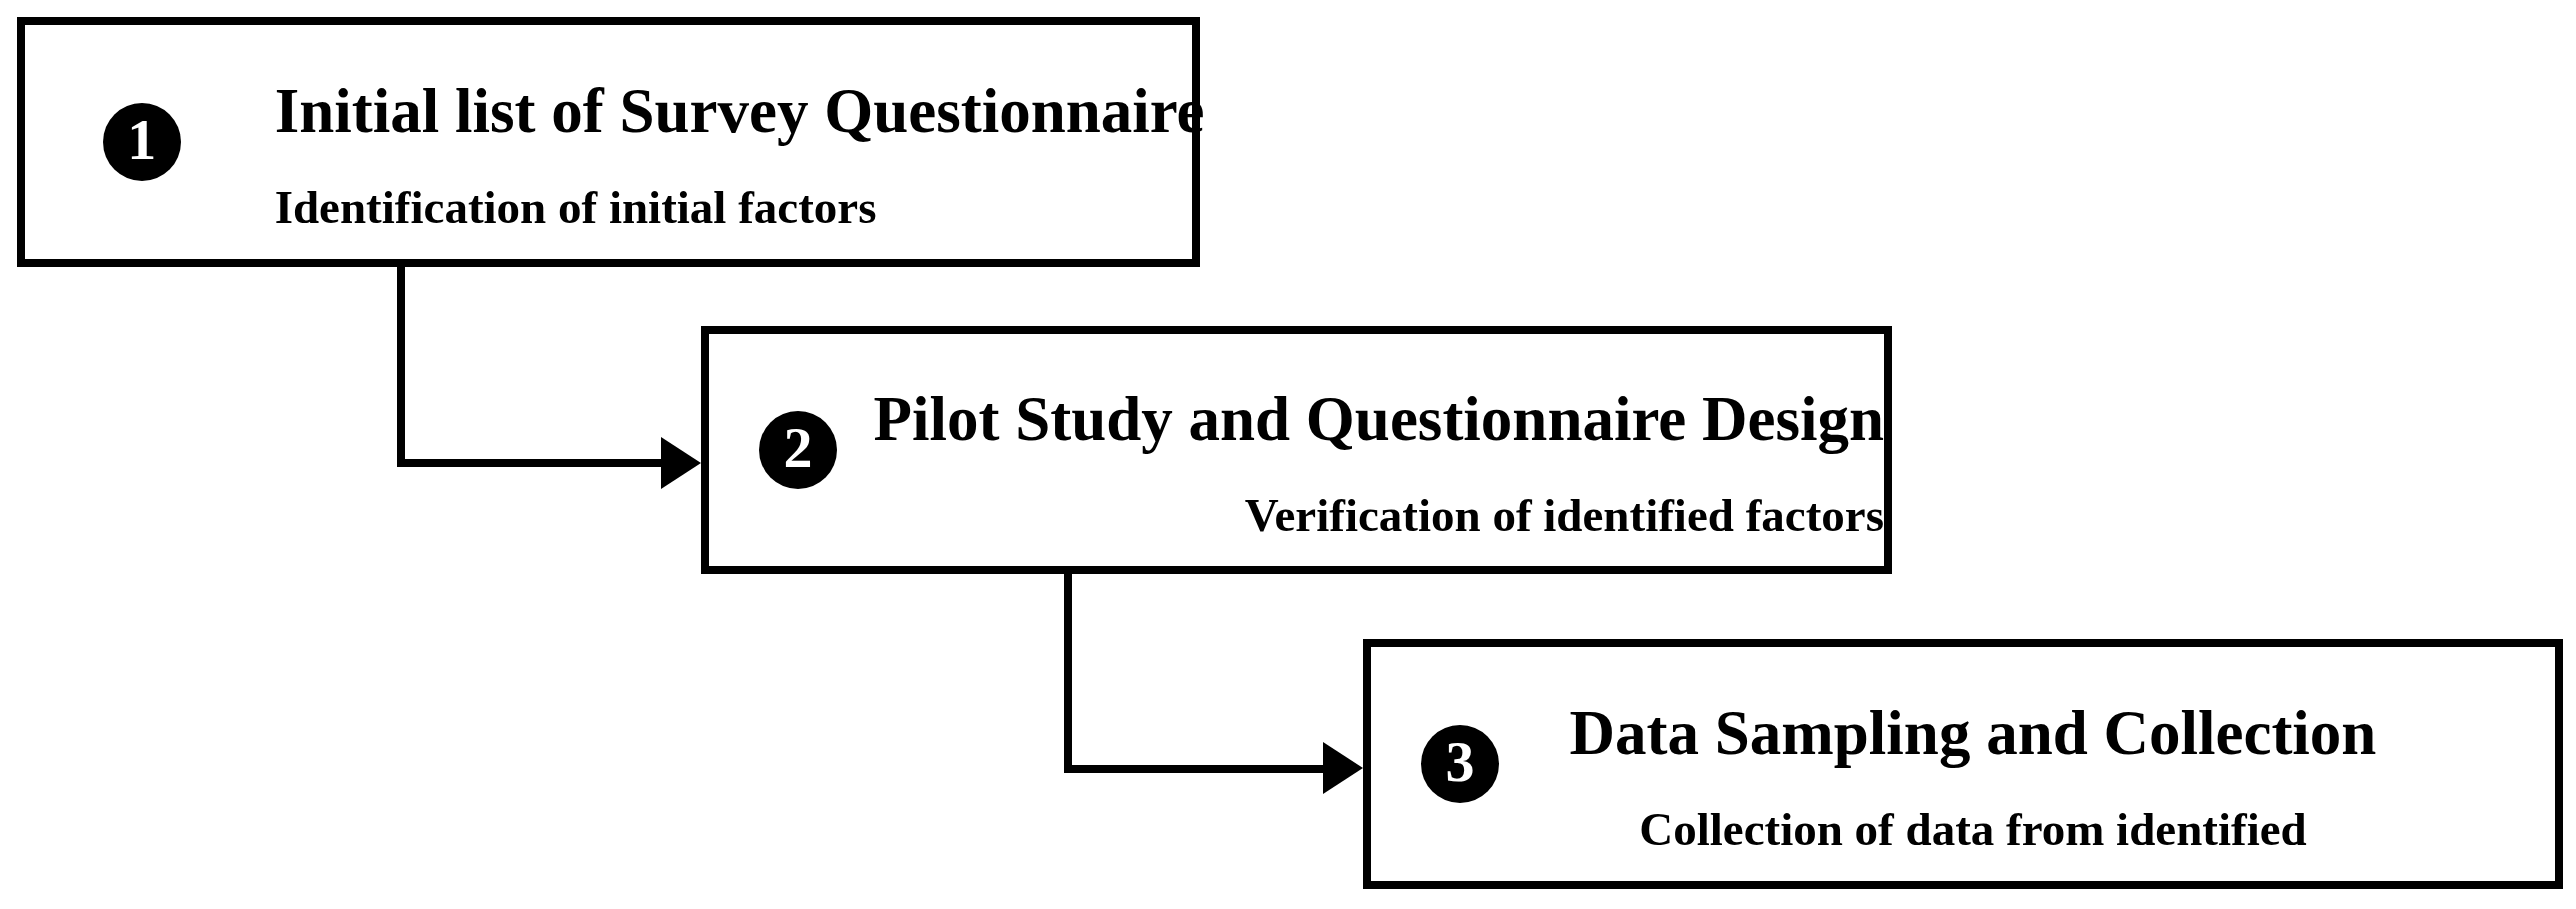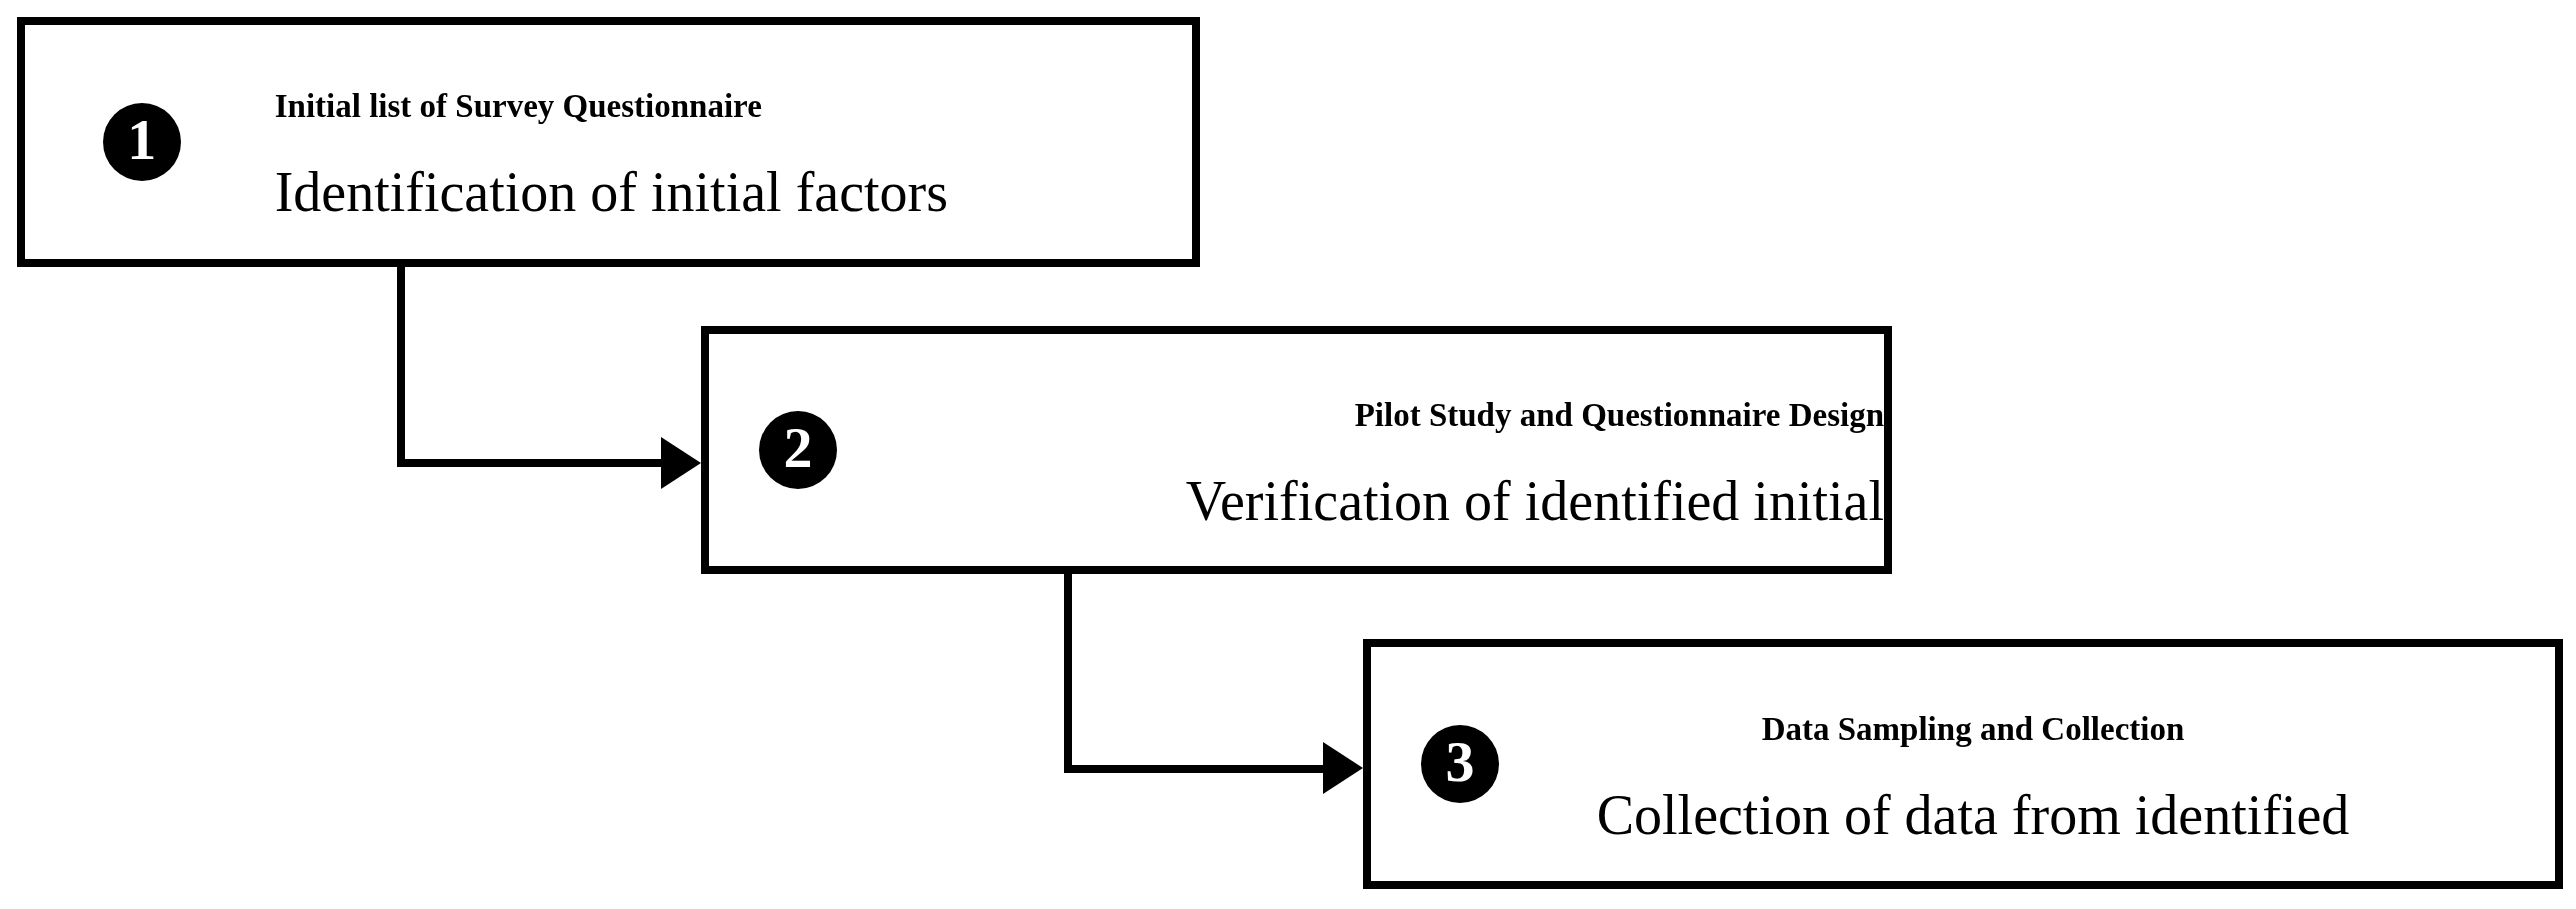--- a/index.html
+++ b/index.html
@@ -47,28 +47,28 @@
     flex-direction: column;
     justify-content: center;
     gap: 41px;
     padding-top: 27px;
   }
   #box-1 .text-block { left: 250px; right: 27px; align-items: flex-start; }
   #box-2 .text-block { left: 20px;  right: 0;    align-items: flex-end; }
   #box-3 .text-block { left: 20px;  right: 0;    align-items: center; }
 
   .step-title {
-    font-size: 33px;
+    font-size: 63px;
     font-weight: bold;
     line-height: 1;
     white-space: nowrap;
   }
   .step-subtitle {
-    font-size: 56px;
-    font-weight: normal;
+    font-size: 47px;
+    font-weight: bold;
     line-height: 1;
     white-space: nowrap;
   }
 
   .conn {
     position: absolute;
     background: #000000;
   }
   #conn1-v { left: 397px;  top: 266px;  width: 8px;  height: 201px; }
   #conn1-h { left: 397px;  top: 459px;  width: 266px; height: 8px; }
@@ -101,21 +101,21 @@
 <div class="conn" id="conn1-v"></div>
 <div class="conn" id="conn1-h"></div>
 <div class="arrowhead" id="arrow1"></div>
 
 <div class="step-box" id="box-2">
   <div class="badge">
     <span>2</span>
   </div>
   <div class="text-block">
     <div class="step-title">Pilot Study and Questionnaire Design</div>
-    <div class="step-subtitle">Verification of identified initial</div>
+    <div class="step-subtitle">Verification of identified factors</div>
   </div>
 </div>
 
 <div class="conn" id="conn2-v"></div>
 <div class="conn" id="conn2-h"></div>
 <div class="arrowhead" id="arrow2"></div>
 
 <div class="step-box" id="box-3">
   <div class="badge">
     <span>3</span>

